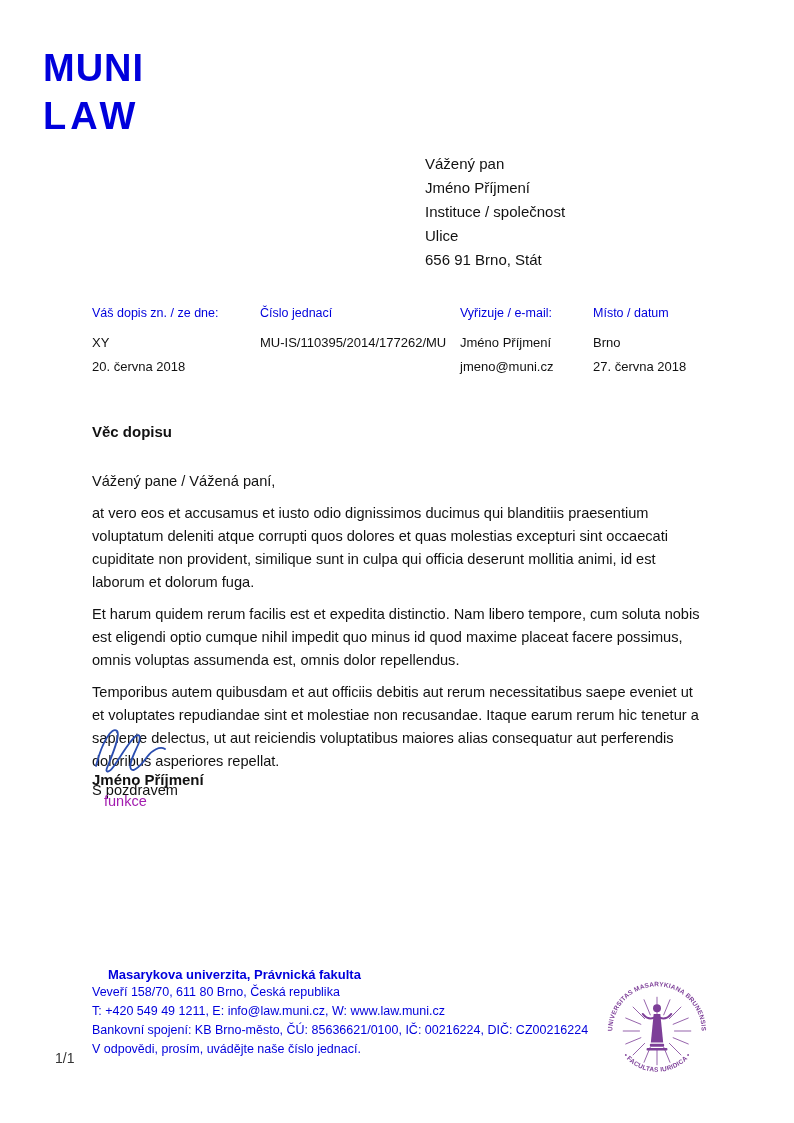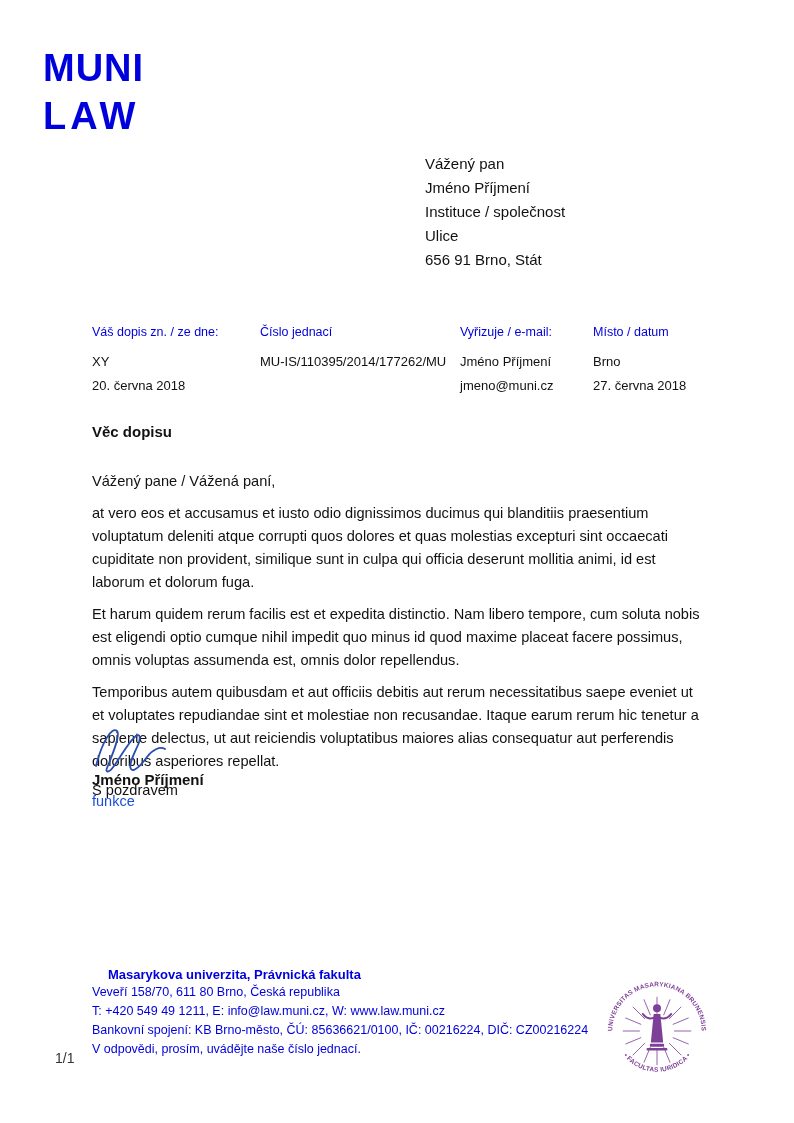--- a/index.html
+++ b/index.html
@@ -16,40 +16,40 @@
 
   
   .logo { position:absolute; left:43px; top:44px; color:var(--muni-blue,#0000dc); font-weight:bold; }
   .logo-line1 { font-size:38px; line-height:48px; letter-spacing:1px; }
   .logo-line2 { font-size:38px; line-height:48px; letter-spacing:4px; }
 
   
   .recipient { position:absolute; left:425px; top:152px; font-size:15px; font-weight:normal; line-height:24px; color:#111; }
 
   
-  .refgrid { position:absolute; left:92px; top:324px; display:flex; }
+  .refgrid { position:absolute; left:92px; top:305px; display:flex; }
   .refcol-1 { width:168px; }
   .refcol-2 { width:200px; }
   .refcol-3 { width:133px; }
   .refcol-4 { width:110px; }
   .reflabel { font-size:12.5px; color:var(--muni-blue,#0000dc); line-height:16px; margin-bottom:10px; }
   .refval   { font-size:13px; color:#111; line-height:23.5px; }
 
   
   .letter { position:absolute; left:92px; top:420px; width:612px; font-size:14.6px; line-height:23px; color:#111; }
   .subject { font-size:15px; font-weight:bold; line-height:23px; }
   .salutation { margin-top:27px; }
   .para { margin-top:9px; }
   .closing { margin-top:6px; }
 
   
   .signature { position:absolute; left:90px; top:722px; }
   .signature path { fill:none; stroke:var(--ink-blue,#2a4db0); stroke-width:1.8; stroke-linecap:round; stroke-linejoin:round; }
   .signer-name { position:absolute; left:92px; top:771px; font-size:15px; font-weight:bold; color:#111; }
-  .signer-role { position:absolute; left:92px; top:793px; font-size:14.5px; color:#1d4ed8; }
+  .signer-role { position:absolute; left:104px; top:793px; font-size:14.5px; color:#a21caf; }
 
   
   .footer { position:absolute; left:92px; top:966px; color:var(--muni-blue,#0000dc); }
   .footer-institution { font-size:13px; font-weight:bold; line-height:17px;padding-left:16px; }
   .footer-lines { font-size:12.5px; line-height:19px; }
   .pagenum { position:absolute; left:55px; top:1050px; font-size:14px; color:#333; }
 
   
   .seal { position:absolute; left:600px; top:974px; width:114px; height:114px; }
   .seal-text { font-size:6.8px; font-weight:bold; letter-spacing:0.25px; fill:var(--seal-purple,#7d3f98); font-family:"Liberation Sans", sans-serif; }

